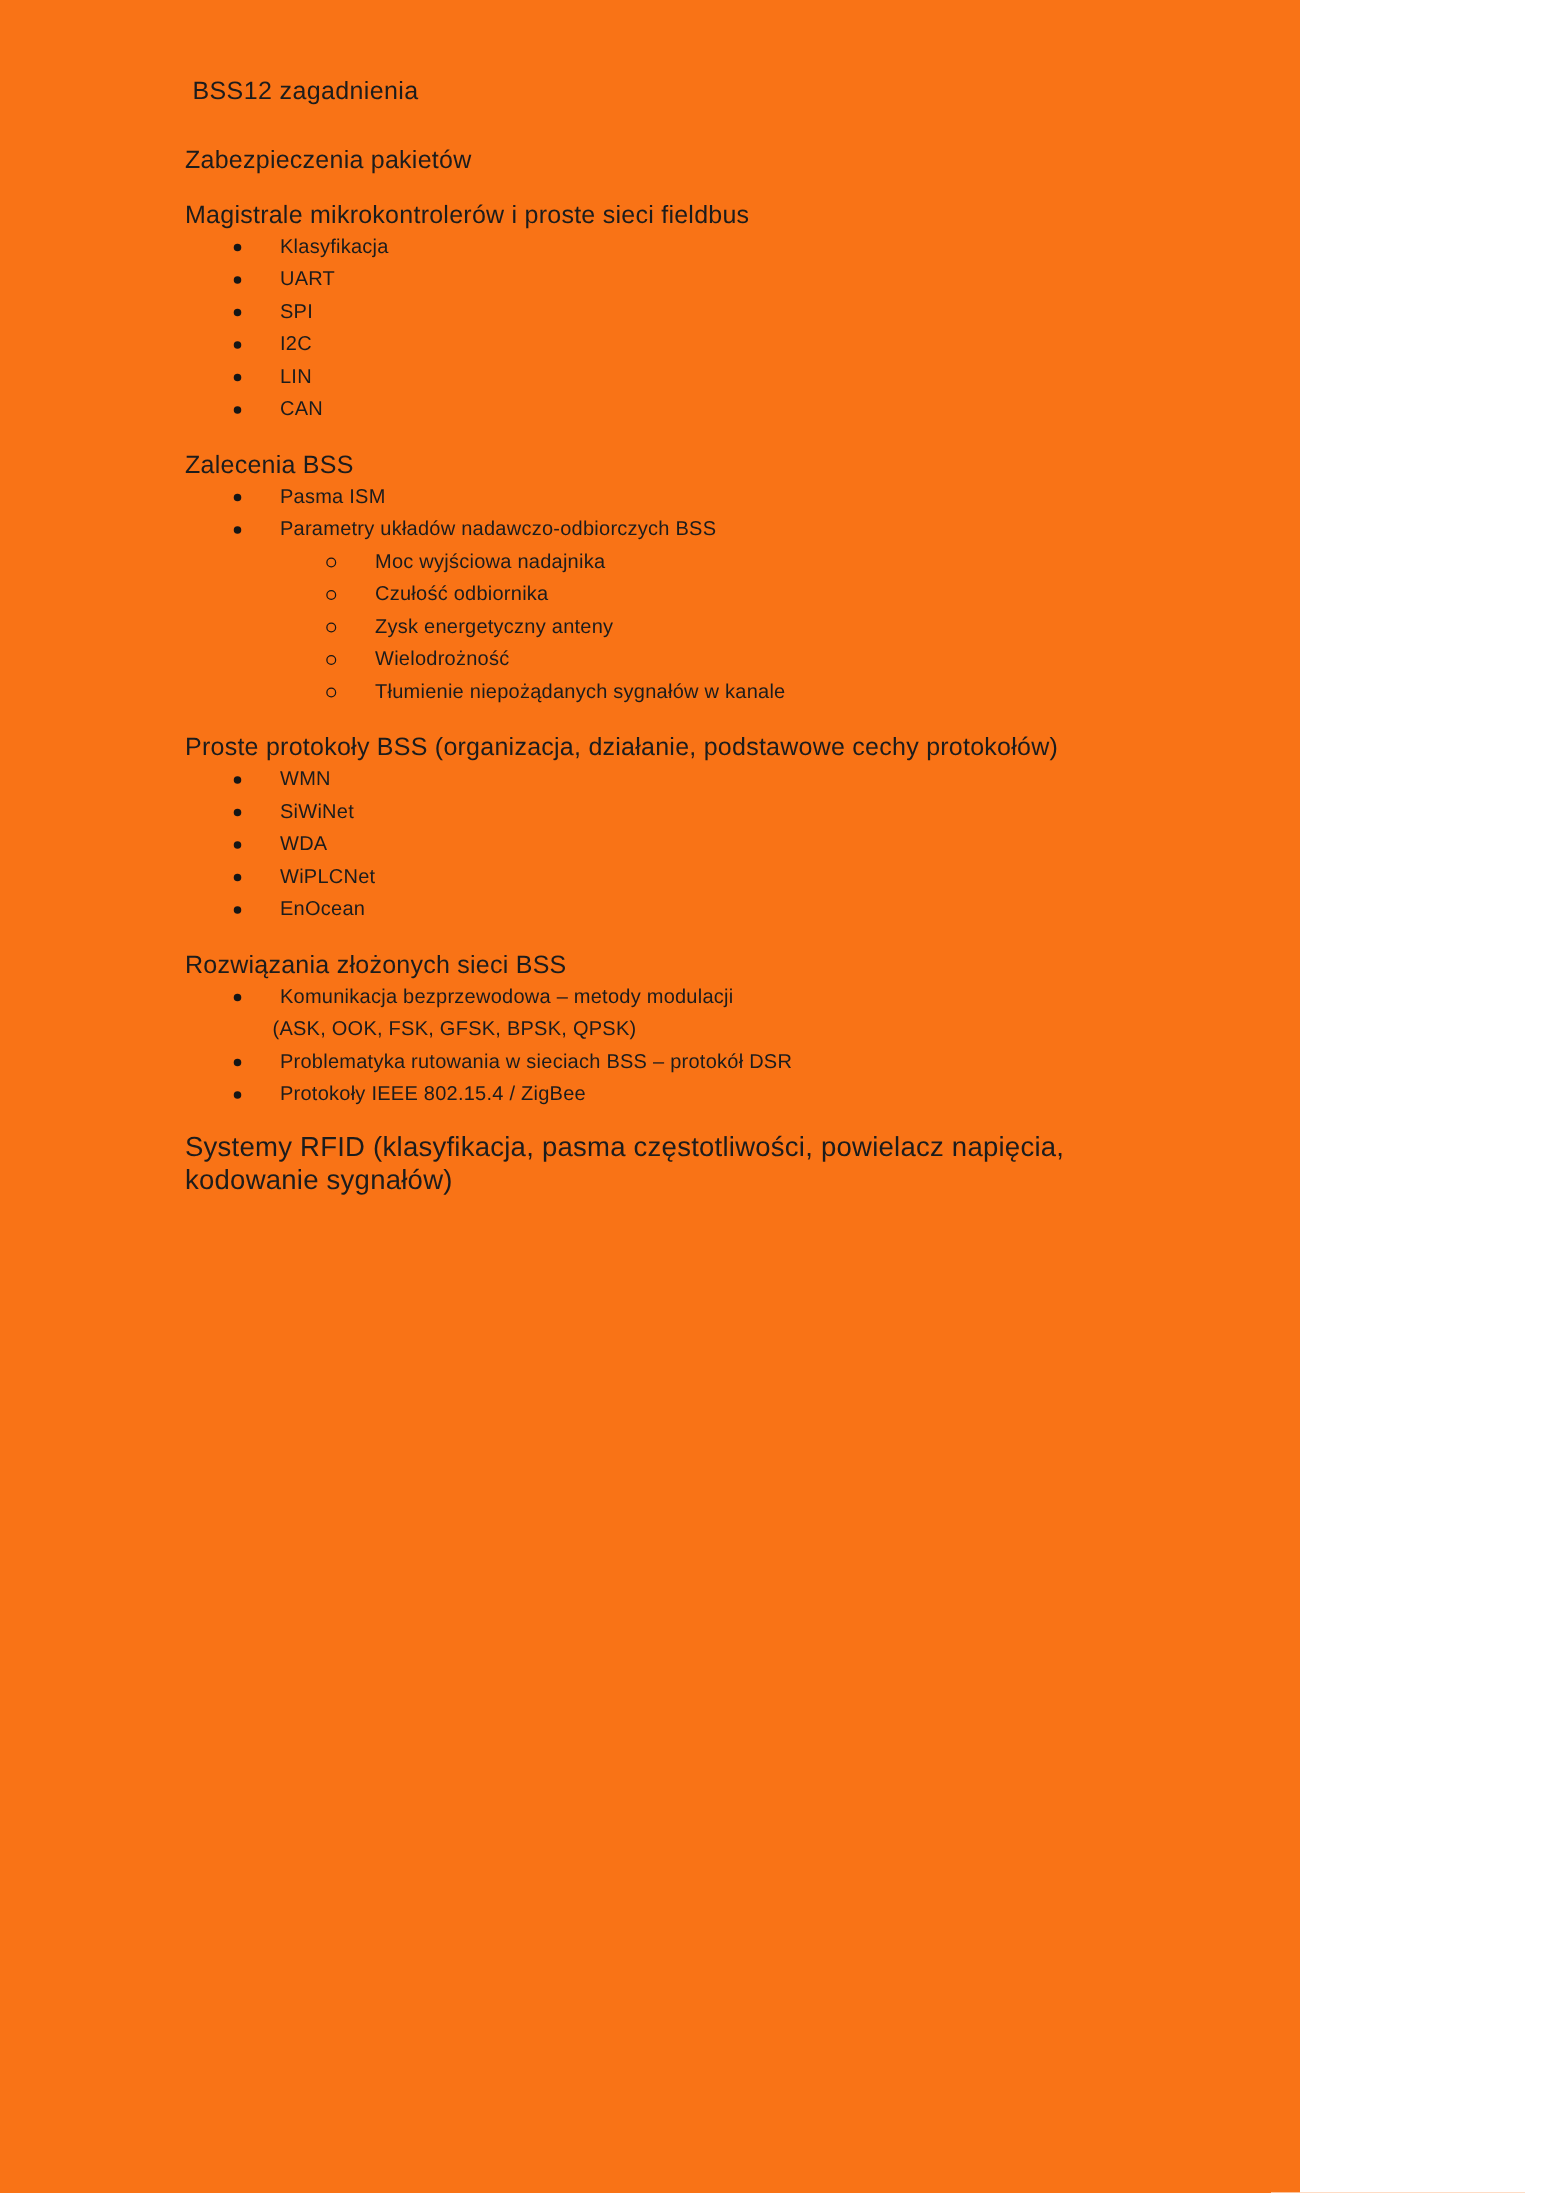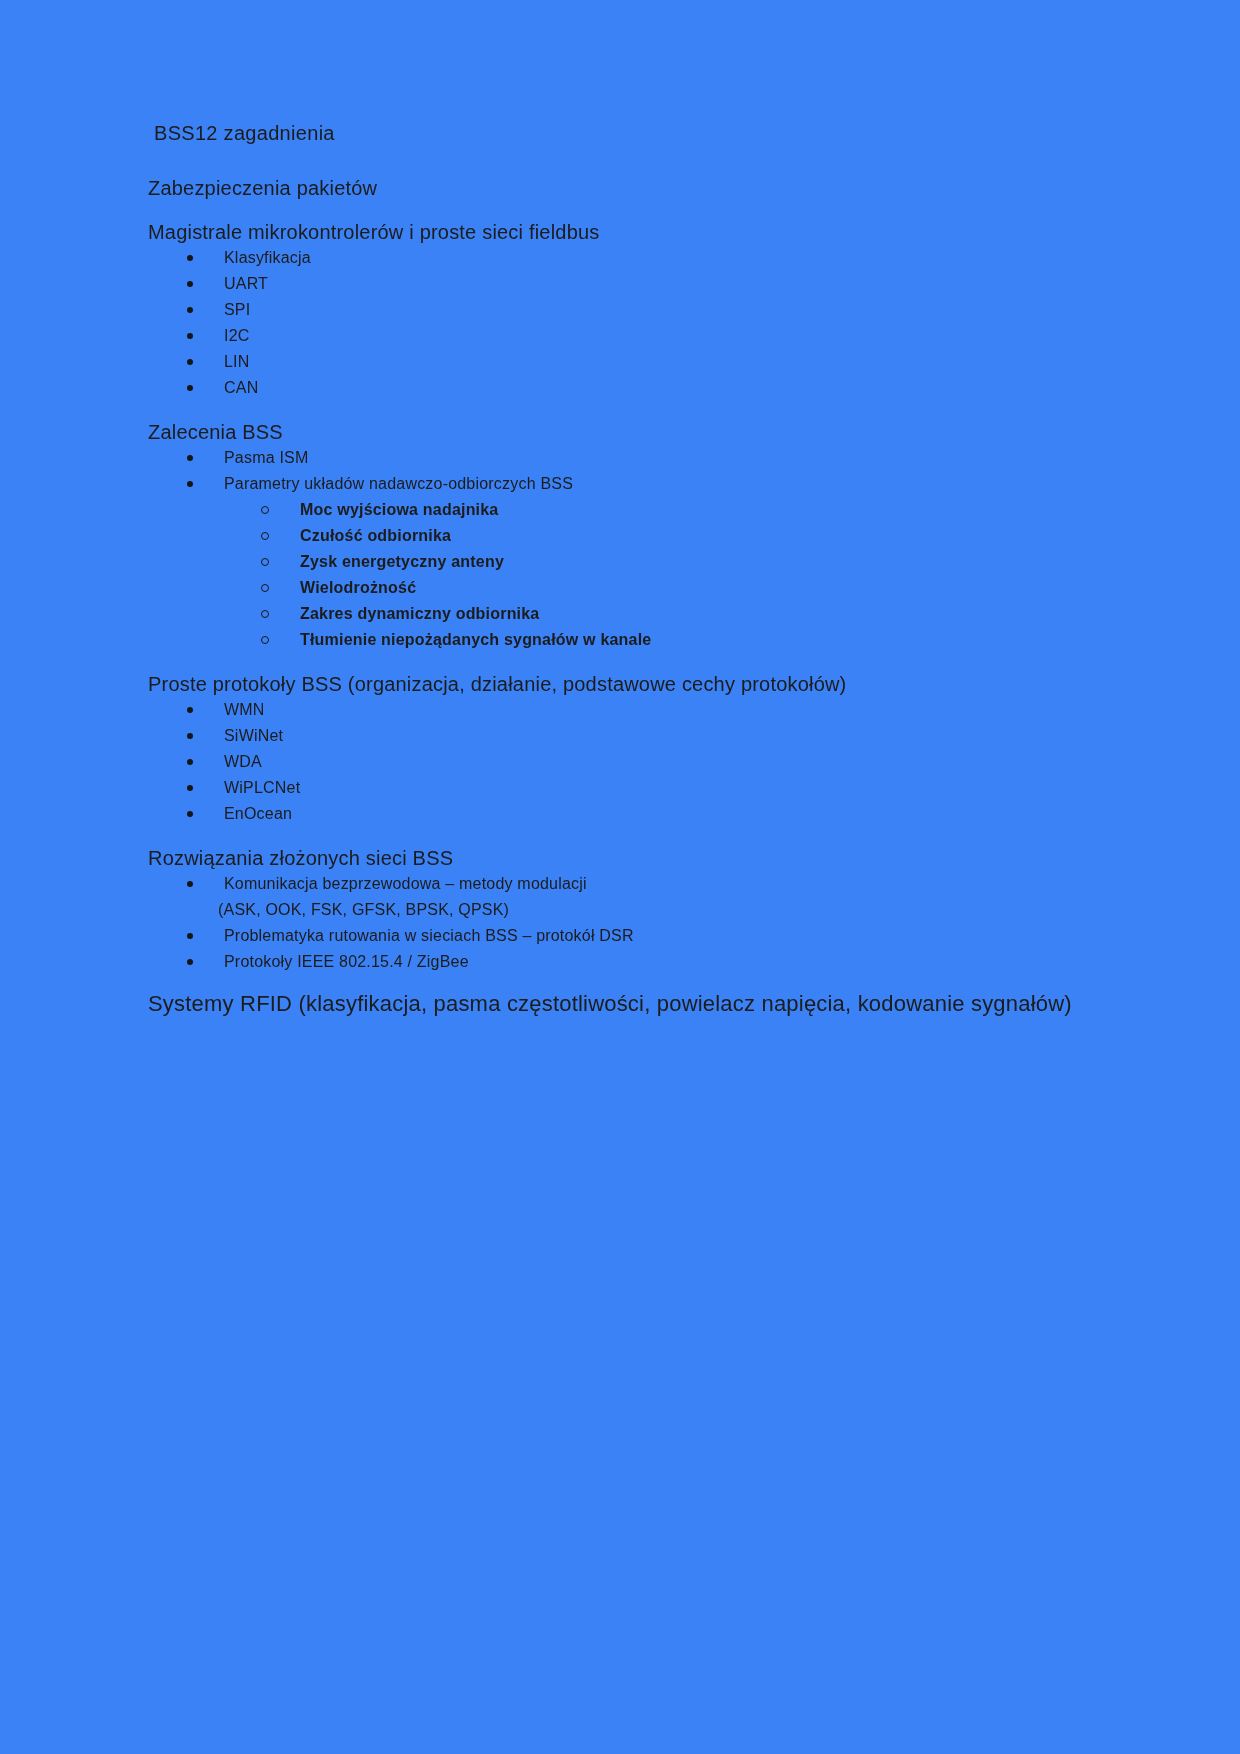--- a/index.html
+++ b/index.html
@@ -2,25 +2,25 @@
 <html><head>
 <meta charset="utf-8">
 <style>
   html, body {
     margin: 0;
     padding: 0;
     background: #ffffff;
   }
   .page {
     position: relative;
-    width: 1240px;
+    width: 1040px;
     height: 1754px;
-    background: #3b82f6;
+    background: #f97316;
     box-sizing: border-box;
-    padding: 120px 90px 0 148px;
+    padding: 60px 90px 0 148px;
     font-family: "Liberation Sans", sans-serif;
     color: #1c1c1c;
     overflow: hidden;
   }
   .doc-title {
     font-size: 20px;
     line-height: 27px;
     margin: 0 0 0 6px;
     letter-spacing: 0.3px;
     font-weight: 400;
@@ -52,21 +52,20 @@
     top: 10px;
     width: 6px;
     height: 6px;
     border-radius: 50%;
     background: #161616;
   }
   ul.topic-list-l2 {
     list-style: none;
     margin: 0;
     padding: 0;
-    font-weight: bold;
   }
   li.item-l2 {
     position: relative;
     padding-left: 76px;
     font-size: 16px;
     line-height: 26px;
     letter-spacing: 0.2px;
   }
   li.item-l2 > .ring {
     position: absolute;
@@ -113,21 +112,20 @@
   <div class="section">
     <p class="section-heading">Zalecenia BSS</p>
     <ul class="topic-list">
       <li class="item-l1"><span class="dot"></span><span>Pasma ISM</span></li>
       <li class="item-l1"><span class="dot"></span><span>Parametry układów nadawczo-odbiorczych BSS</span>
         <ul class="topic-list-l2">
           <li class="item-l2"><span class="ring"></span><span>Moc wyjściowa nadajnika</span></li>
           <li class="item-l2"><span class="ring"></span><span>Czułość odbiornika</span></li>
           <li class="item-l2"><span class="ring"></span><span>Zysk energetyczny anteny</span></li>
           <li class="item-l2"><span class="ring"></span><span>Wielodrożność</span></li>
-          <li class="item-l2"><span class="ring"></span><span>Zakres dynamiczny odbiornika</span></li>
           <li class="item-l2"><span class="ring"></span><span>Tłumienie niepożądanych sygnałów w kanale</span></li>
         </ul>
       </li>
     </ul>
   </div>
 
   <div class="section">
     <p class="section-heading">Proste protokoły BSS (organizacja, działanie, podstawowe cechy protokołów)</p>
     <ul class="topic-list">
       <li class="item-l1"><span class="dot"></span><span>WMN</span></li>

